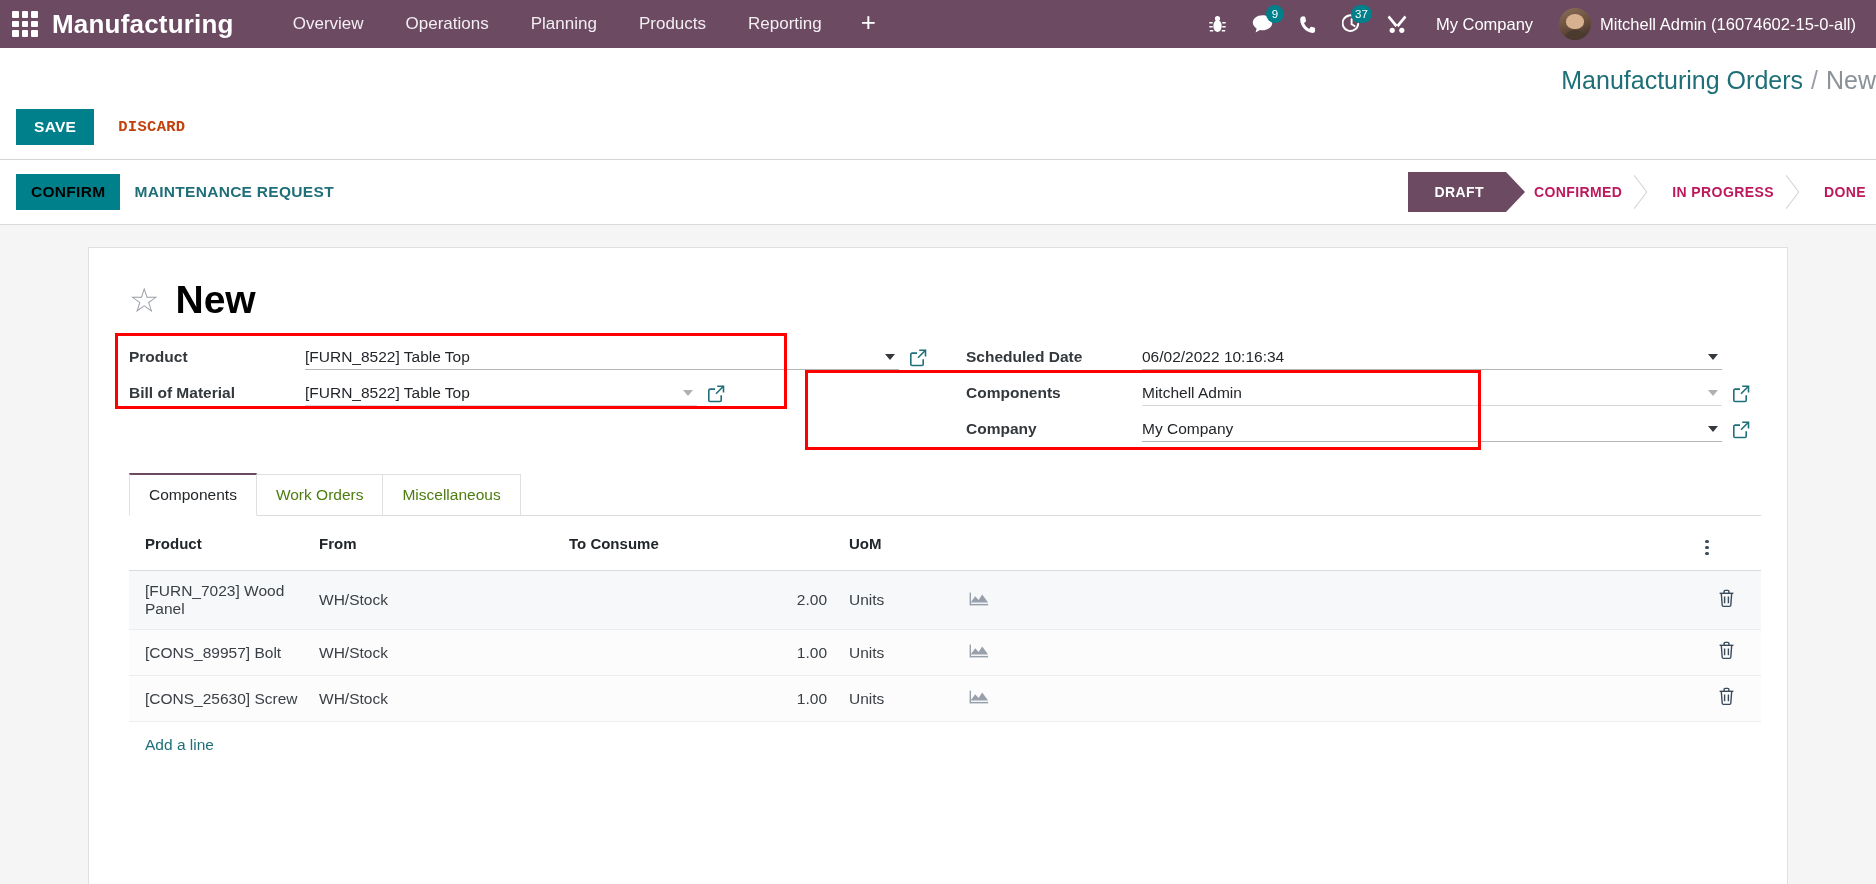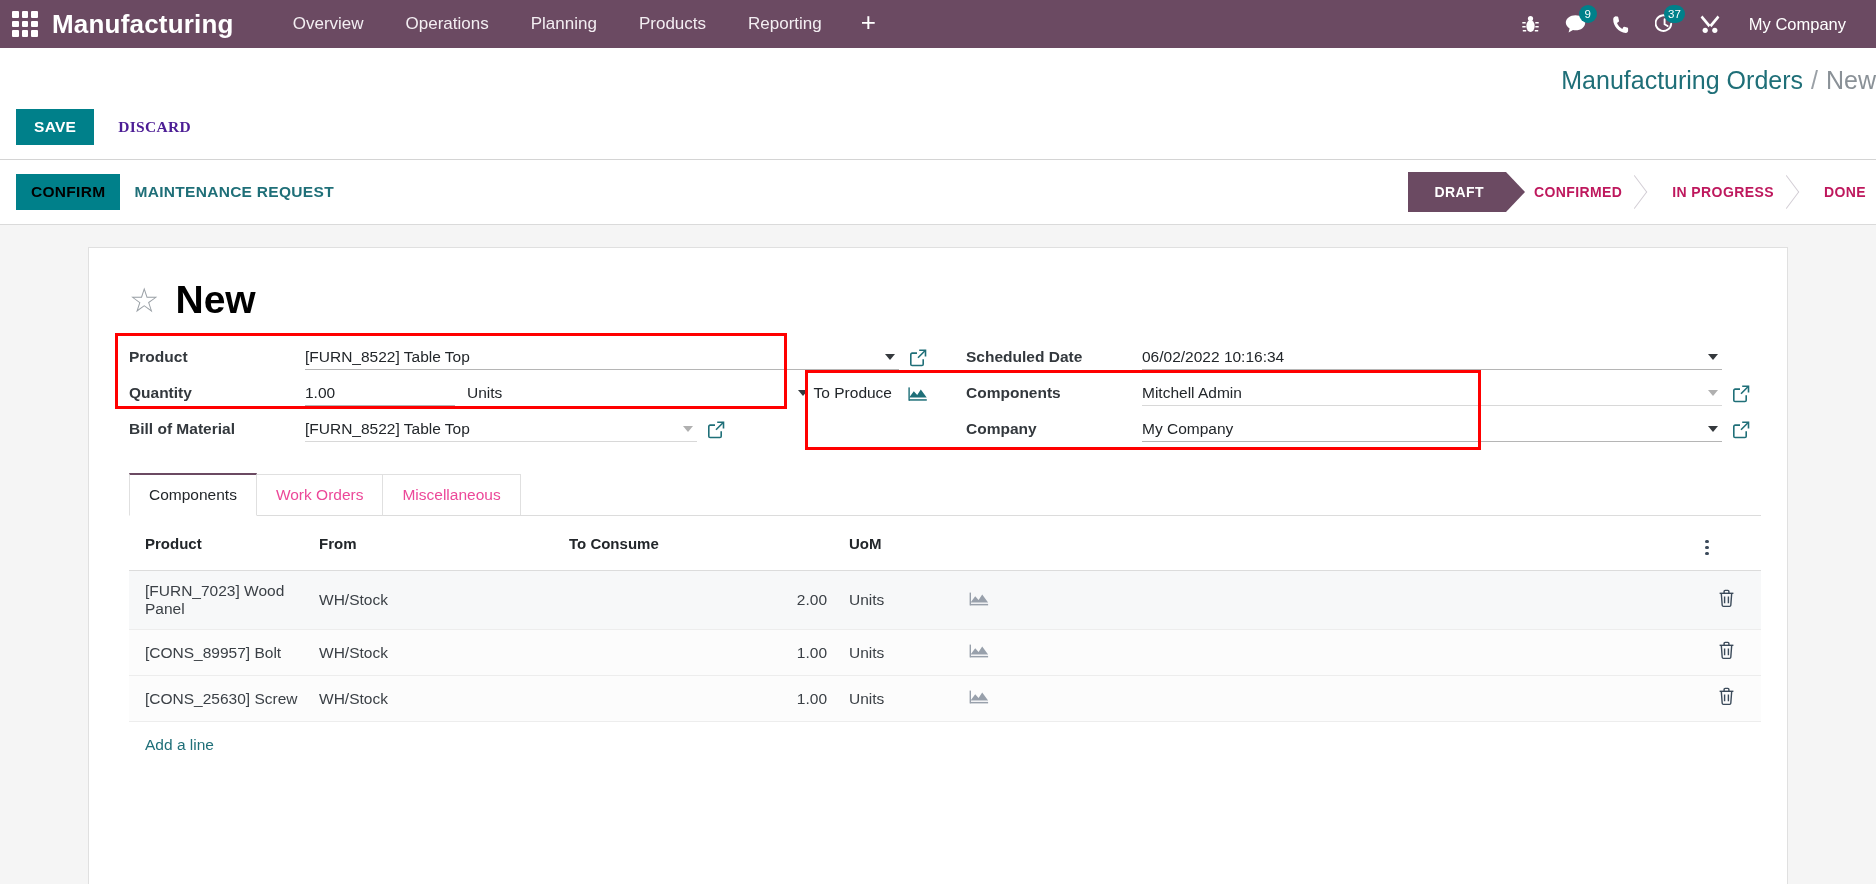--- a/index.html
+++ b/index.html
@@ -163,27 +163,27 @@
     border: none;
     font-size: 15.5px;
     font-weight: bold;
     padding: 9px 18px;
     cursor: pointer;
     font-family: inherit;
     letter-spacing: .3px;
   }
   .btn-discard {
     background: transparent;
-    color: #4c1d95;
+    color: #c2410c;
     border: none;
     font-size: 15.5px;
     font-weight: bold;
     padding: 9px 14px;
     cursor: pointer;
-    font-family: Liberation Serif, serif;
+    font-family: Liberation Mono, monospace;
     letter-spacing: .3px;
   }
 
   
   .statusbar {
     display: flex;
     align-items: center;
     padding: 12px 0 12px 16px;
     background: #ffffff;
     border-bottom: 1px solid #dadada;
@@ -373,21 +373,21 @@
     z-index: 5;
   }
   #redbox-left  { left: 0px;   top: -6px;  width: 672px; height: 76px; }
   #redbox-right { left: 690px; top: 31px;  width: 676px; height: 80px; }
 
   
   .notebook { margin-top: 26px; padding-left: 14px; }
   .tabs { display: flex; align-items: flex-end; }
   .tab {
     font-size: 15.5px;
-    color: #ec4899;
+    color: #4d7c0f;
     padding: 11px 19px;
     border: 1px solid #e0e0e0;
     border-bottom: 1px solid #dcdcdc;
     background: #ffffff;
     margin-right: -1px;
     cursor: pointer;
     white-space: nowrap;
   }
   .tab.active {
     color: #22262a;
@@ -514,20 +514,24 @@
       <svg width="20" height="20" viewBox="0 0 20 20" fill="#ffffff">
         <path d="M2.4 1.4l8 9.6-1.8 2.2-8-9.6z"></path>
         <path d="M17.6 1.4l-8 9.6 1.8 2.2 8-9.6z"></path>
         <circle cx="5.2" cy="16.3" r="2.6"></circle>
         <circle cx="14.8" cy="16.3" r="2.6"></circle>
       </svg>
     </div>
 
     <div class="company-name">My Company</div>
 
+    <div class="user-block">
+      <div class="avatar"></div>
+      <div class="user-name">Mitchell Admin (16074602-15-0-all)</div>
+    </div>
   </div>
 </div>
 
 <div class="breadcrumb-bar">
   <span class="crumb-main">Manufacturing Orders</span>
   <span class="crumb-sep">/</span>
   <span class="crumb-current">New</span>
 </div>
 
 <div class="savebar">
@@ -570,36 +574,20 @@
         </div>
         <span class="ext-link">
           <svg width="19" height="19" viewBox="0 0 19 19" fill="none" stroke="#1f6f78" stroke-width="1.6">
             <path d="M10.2 2.2h6.3v6.3"></path>
             <path d="M16.5 2.2L9 9.7"></path>
             <path d="M14.2 11.3v4.9a1.3 1.3 0 0 1-1.3 1.3H3.1a1.3 1.3 0 0 1-1.3-1.3V6.4a1.3 1.3 0 0 1 1.3-1.3h4.9"></path>
           </svg>
         </span>
       </div>
 
-      <div class="frow">
-        <div class="flabel">Quantity</div>
-        <div class="fval" style="max-width:150px;">
-          <span class="ftext">1.00</span>
-        </div>
-        <span class="qty-sub">Units</span>
-        <span class="caret" style="margin-left:auto;"></span>
-        <span class="qty-produce">To Produce</span>
-        <span class="chart-glyph">
-          <svg width="20" height="17" viewBox="0 0 20 17">
-            <path d="M1.2 12.6l4.6-6.4 3.4 3.9 3.6-5.6 5.9 8.1z" fill="#1f6f78"></path>
-            <rect x="1" y="14.2" width="17.8" height="1.5" fill="#1f6f78"></rect>
-            <rect x="0.4" y="2.4" width="1.4" height="13.3" fill="#1f6f78"></rect>
-          </svg>
-        </span>
-      </div>
 
       <div class="frow">
         <div class="flabel">Bill of Material</div>
         <div class="fval thin" style="max-width:392px;">
           <span class="ftext">[FURN_8522] Table Top</span>
           <span class="caret light"></span>
         </div>
         <span class="ext-link">
           <svg width="19" height="19" viewBox="0 0 19 19" fill="none" stroke="#1f6f78" stroke-width="1.6">
             <path d="M10.2 2.2h6.3v6.3"></path>

